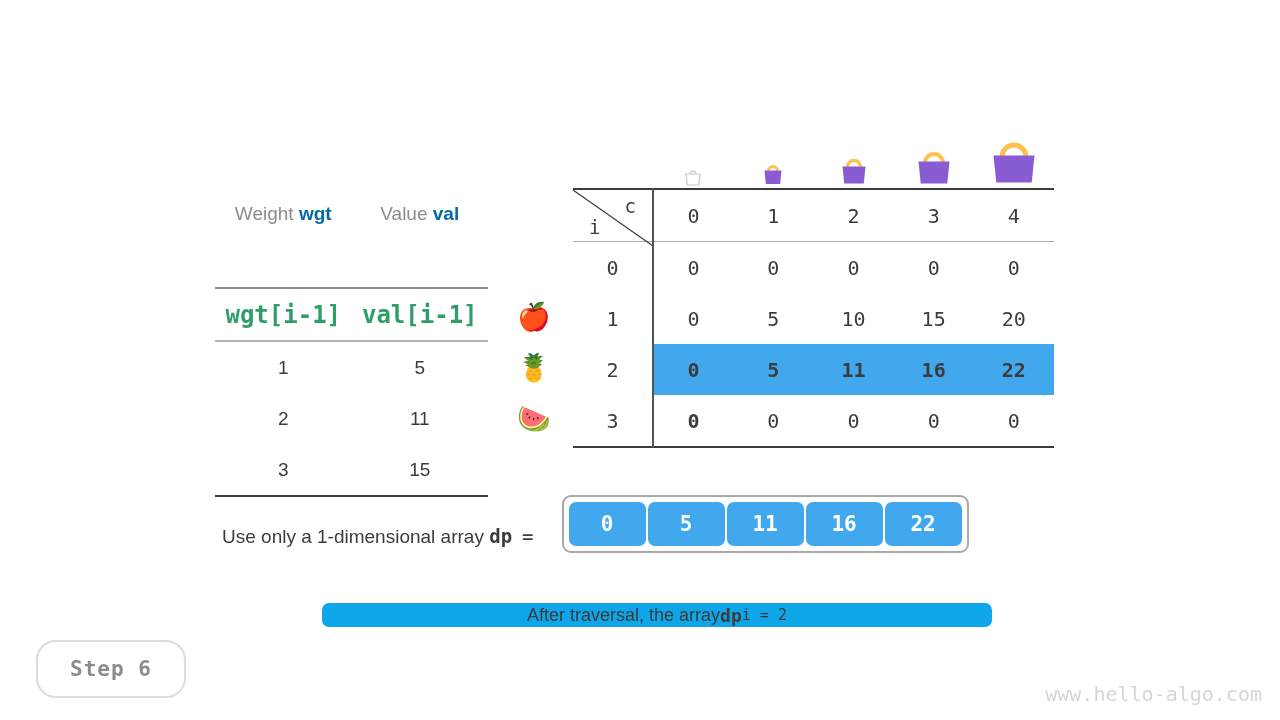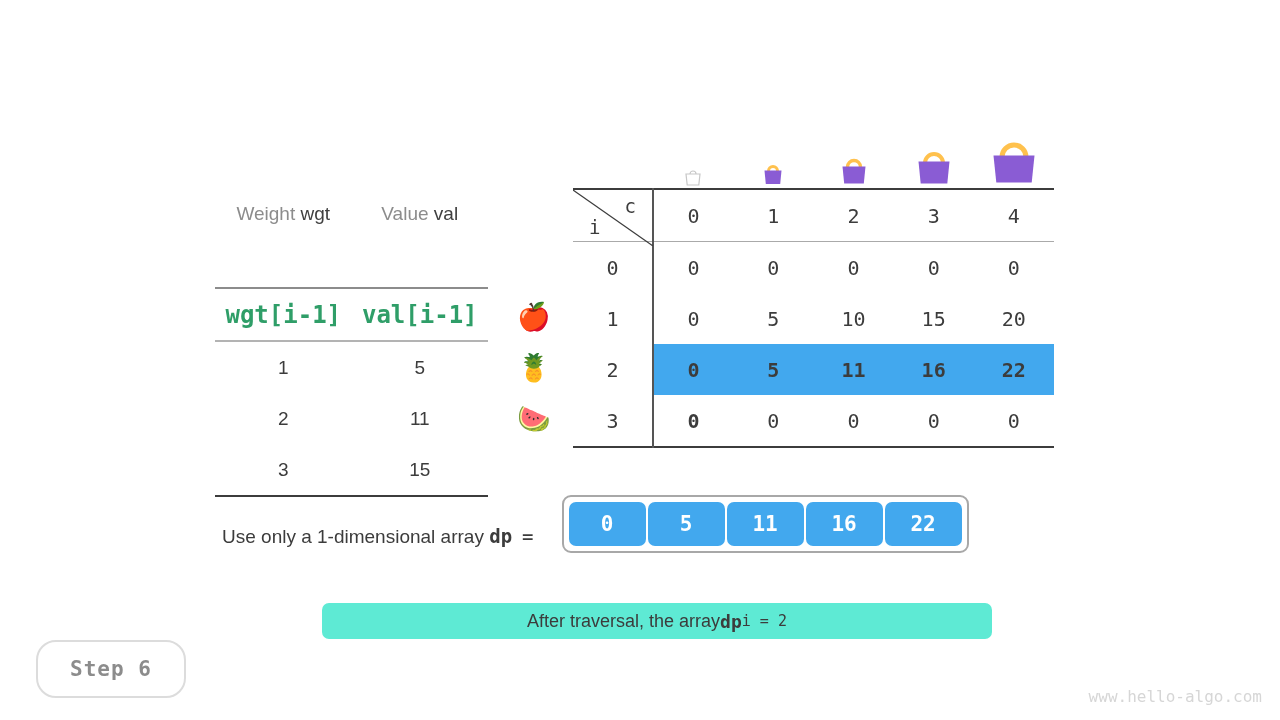--- a/index.html
+++ b/index.html
@@ -33,21 +33,21 @@
     padding: 0;
     height: 51px;
     vertical-align: middle;
   }
   #items-table th {
     height: 44px;
     font-size: 19px;
     font-weight: normal;
     color: #8c8c8c;
   }
-  #items-table th b { color: #404040; font-weight: normal; }
+  #items-table th b { color: #0369a1; font-weight: bold; }
   .items-head-rule td { border-bottom: 2px solid #8c8c8c; height: 0; }
   .items-sub td {
     height: 44px;
     font-size: 24px;
     font-weight: bold;
     color: #2f9e68;
     font-family: "DejaVu Sans Mono", monospace;
     border-bottom: 2px solid #b3b3b3;
   }
   .items-num td {
@@ -186,22 +186,22 @@
     align-items: center;
     justify-content: center;
   }
 
   
   #caption {
     position: absolute;
     left: 322px;
     top: 603px;
     width: 670px;
-    height: 36px;
-    background: #5eead4;
+    height: 24px;
+    background: #0ea5e9;
     border-radius: 7px;
     display: flex;
     align-items: center;
     justify-content: center;
     font-size: 18px;
     color: #3c3c3c;
     white-space: nowrap;
   }
   #caption b { font-family: "DejaVu Sans Mono", monospace; font-weight: bold; }
   #caption .mono { font-size: 15px; }
@@ -224,21 +224,21 @@
     color: #8c8c8c;
     letter-spacing: 1px;
   }
 
   
   #watermark {
     position: absolute;
     right: 18px;
     bottom: 14px;
     font-family: "DejaVu Sans Mono", monospace;
-    font-size: 16px;
+    font-size: 20px;
     color: #d6d6d6;
   }
 </style>
 </head>
 <body>
 
 <div id="items-table">
   <table>
     <tbody>
       <tr>

